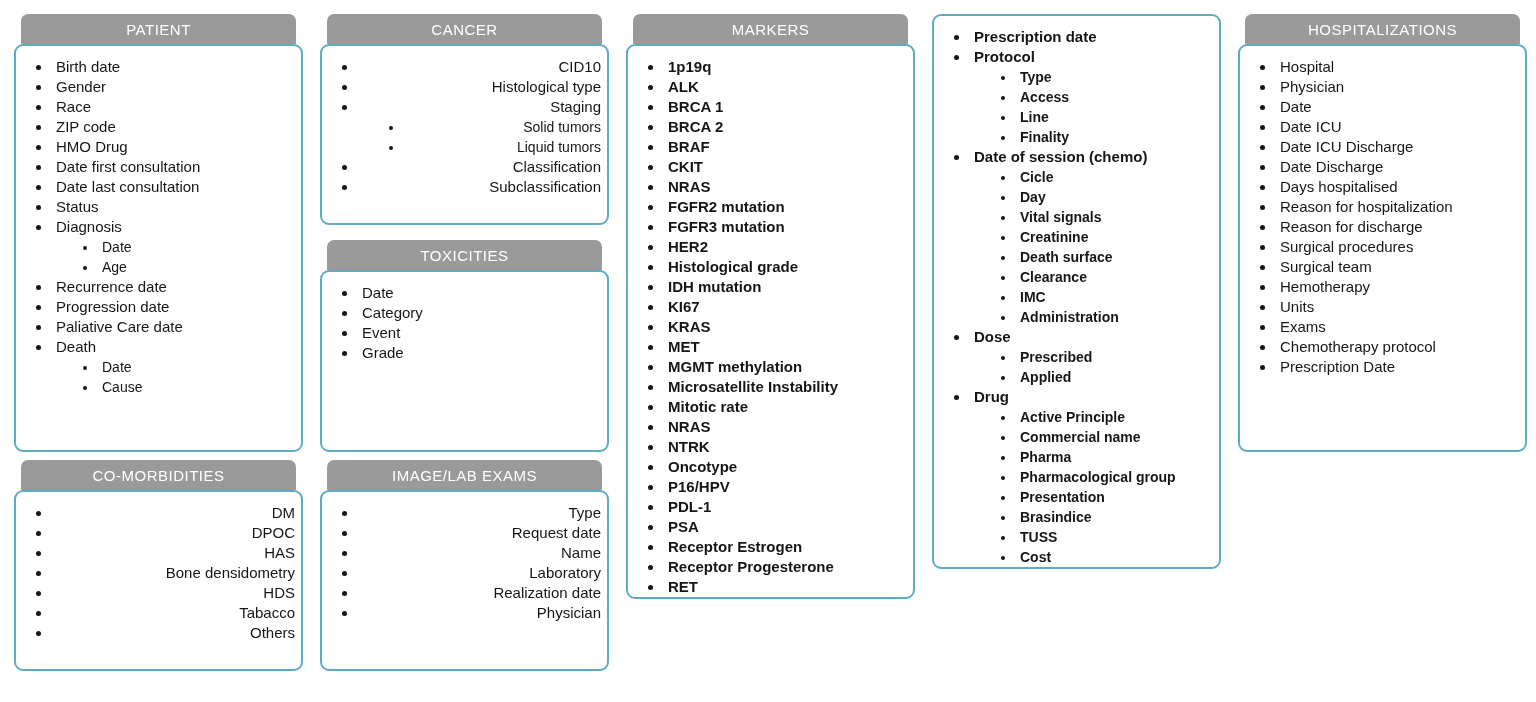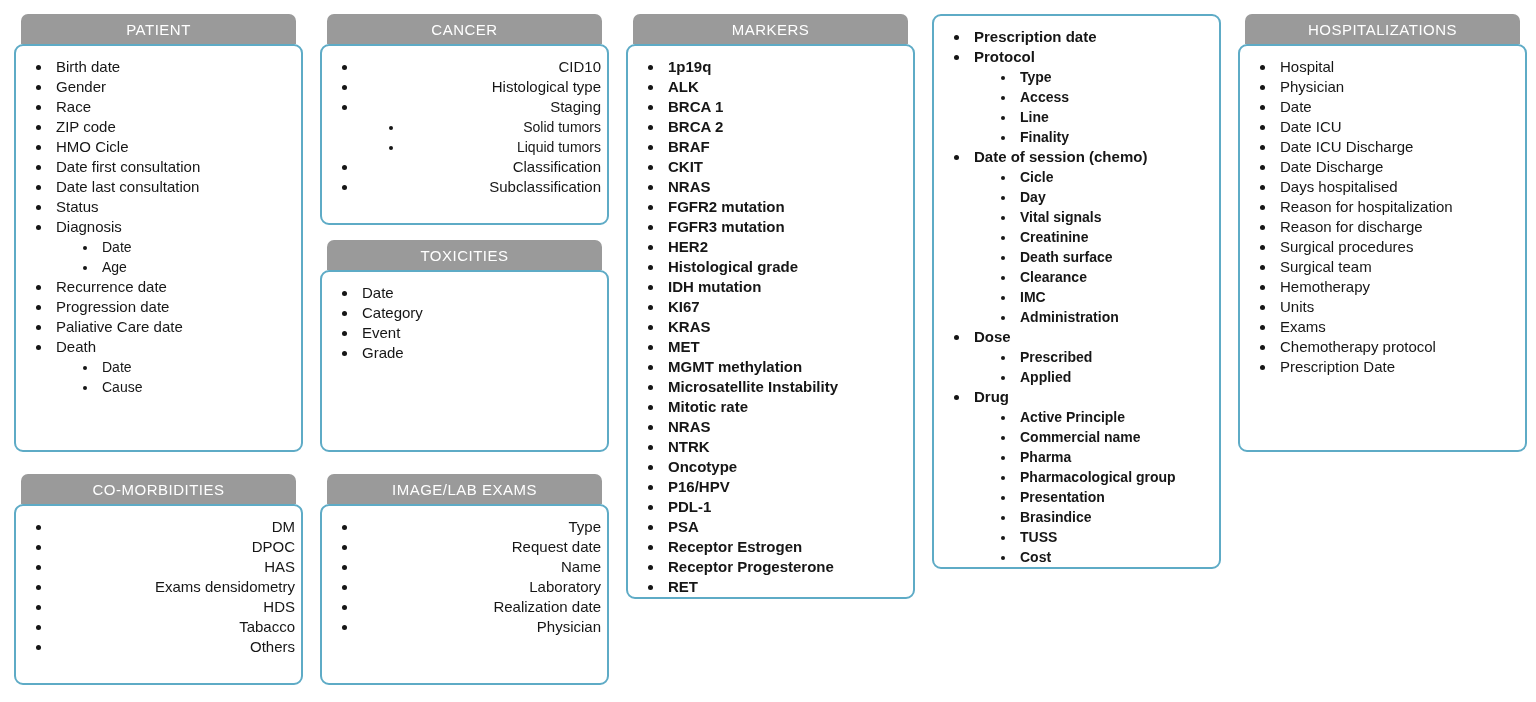--- a/index.html
+++ b/index.html
@@ -21,21 +21,21 @@
     gap: 17px;
     padding: 14px 0 0 14px;
   }
   .col {
     display: flex;
     flex-direction: column;
     width: 289px;
     flex: 0 0 289px;
   }
   .panel { width: 100%; }
-  .gap-23 { margin-top: 22px; }
+  .gap-23 { margin-top: 8px; }
   .gap-15 { margin-top: 15px; }
   .panel-header {
     height: 30px;
     margin: 0 7px;
     background: var(--header-bg);
     border-radius: 7px 7px 0 0;
     color: var(--header-text);
     font-size: 15px;
     font-weight: normal;
     letter-spacing: 0.5px;
@@ -76,21 +76,21 @@
 
   <div class="col">
     <div class="panel">
       <div class="panel-header">PATIENT</div>
       <div class="panel-body box-408">
         <ul class="field-list">
             <li><span>Birth date</span></li>
             <li><span>Gender</span></li>
             <li><span>Race</span></li>
             <li><span>ZIP code</span></li>
-            <li><span>HMO Cicle</span></li>
+            <li><span>HMO Drug</span></li>
             <li><span>Date first consultation</span></li>
             <li><span>Date last consultation</span></li>
             <li><span>Status</span></li>
             <li><span>Diagnosis</span><ul>
                 <li><span>Date</span></li>
                 <li><span>Age</span></li>
               </ul></li>
             <li><span>Recurrence date</span></li>
             <li><span>Progression date</span></li>
             <li><span>Paliative Care date</span></li>
@@ -101,21 +101,21 @@
           </ul>
       </div>
     </div>
     <div class="panel gap-23">
       <div class="panel-header">CO-MORBIDITIES</div>
       <div class="panel-body box-181">
         <ul class="field-list">
             <li><span>DM</span></li>
             <li><span>DPOC</span></li>
             <li><span>HAS</span></li>
-            <li><span>Exams densidometry</span></li>
+            <li><span>Bone densidometry</span></li>
             <li><span>HDS</span></li>
             <li><span>Tabacco</span></li>
             <li><span>Others</span></li>
           </ul>
       </div>
     </div>
   </div>
 
   <div class="col">
     <div class="panel">

